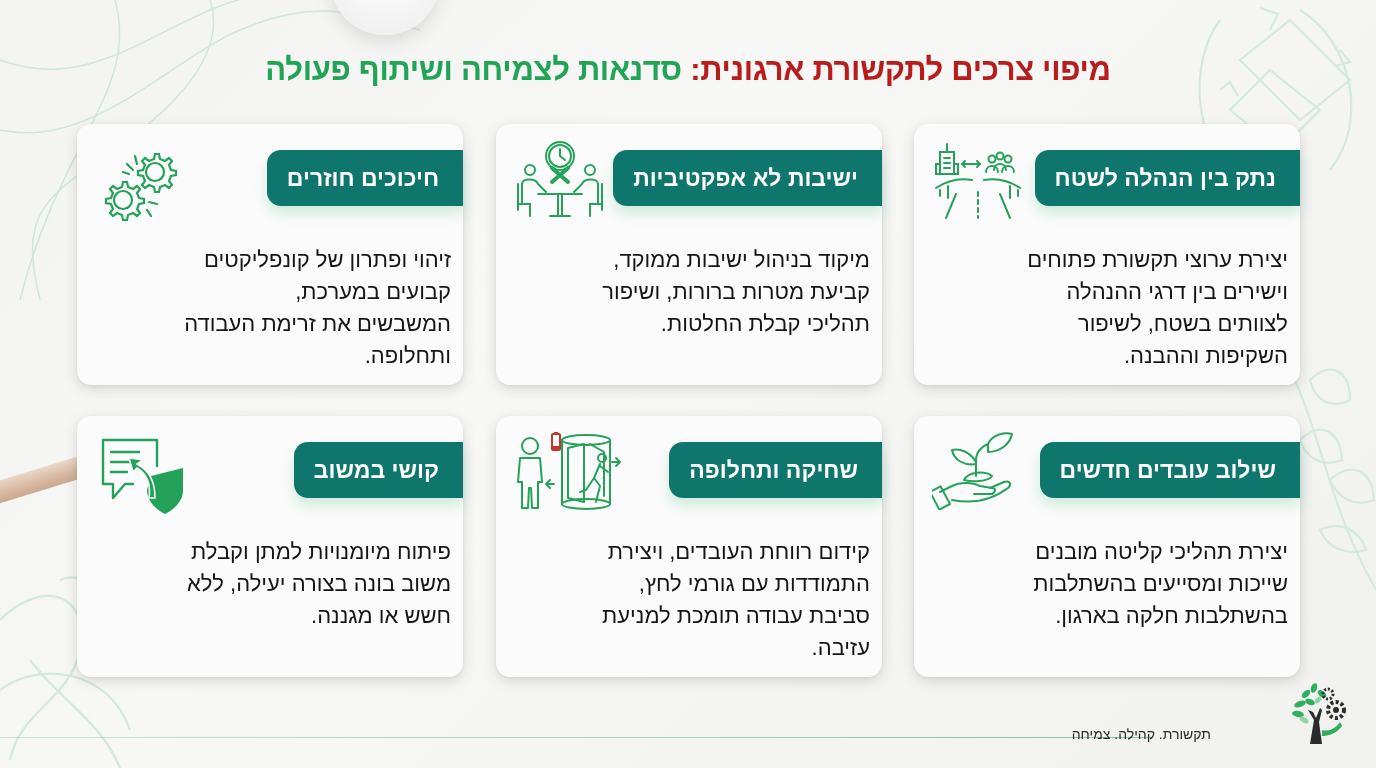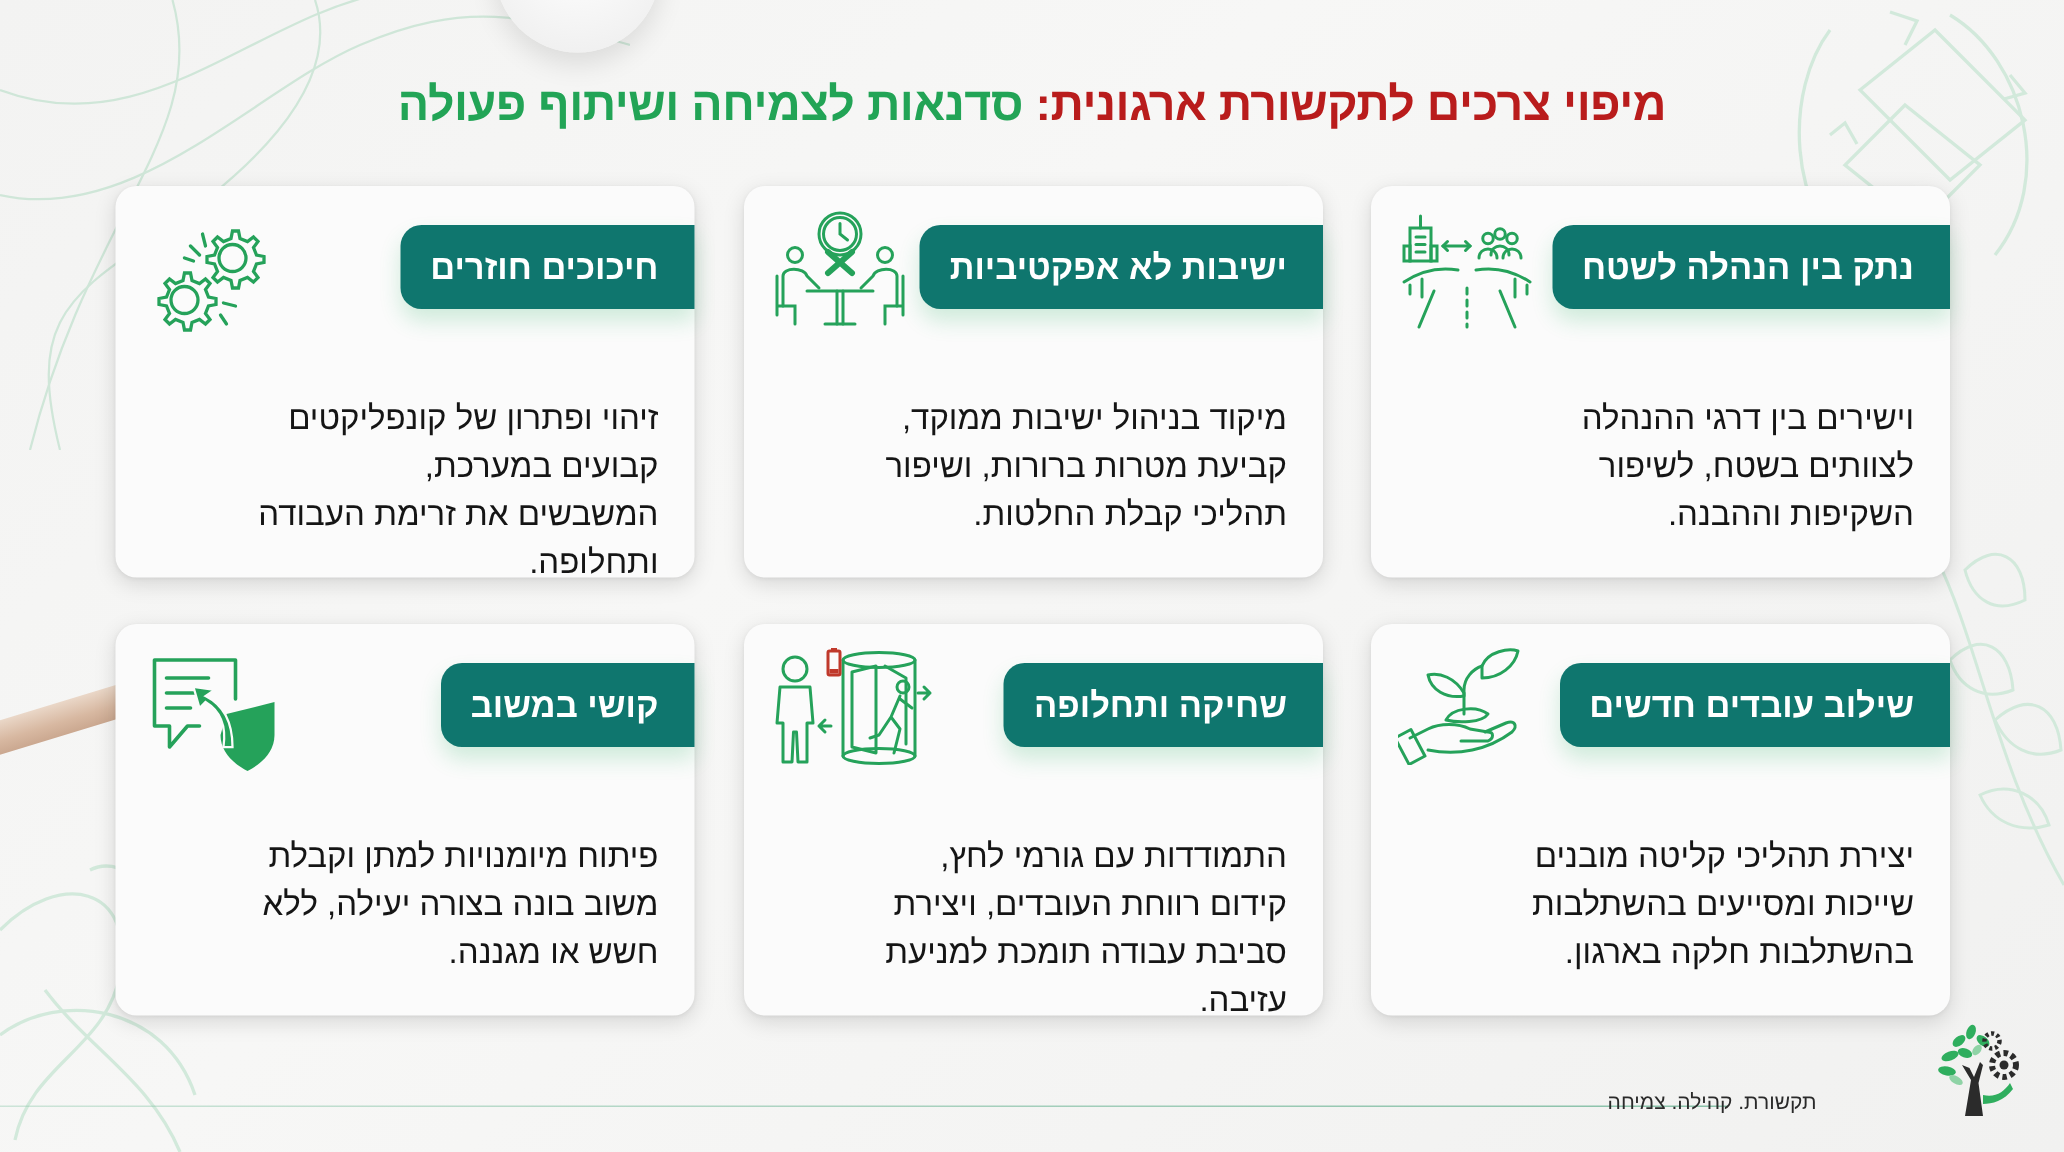--- a/index.html
+++ b/index.html
@@ -37,23 +37,23 @@
   .card .pill {
     position: absolute; right: 0; top: 26px; height: 56px;
     background: #0f766e; color: #fff; border-radius: 14px 0 0 14px;
     font-family: "Liberation Sans", sans-serif; font-weight: 700; font-size: 23px;
     direction: rtl; display: flex; align-items: center; padding: 0 24px 0 20px;
     box-shadow: 0 8px 14px rgba(37,176,94,0.20);
     white-space: nowrap;
   }
   .card .icon { position: absolute; left: 18px; top: 18px; width: 90px; height: 80px; }
   .card .body {
-    position: absolute; right: 24px; top: 120px; left: 24px;
+    position: absolute; right: 12px; top: 120px; left: 24px;
     direction: rtl; text-align: right; font-family: "Liberation Sans", sans-serif;
-    font-size: 22px; line-height: 32px; color: #151515; margin-top: 19px;
+    font-size: 22px; line-height: 32px; color: #151515;
   }
   .card .body span { display: block; white-space: nowrap; }
 
   .footer-line {
     position: absolute; left: 0; top: 737px; width: 1152px; height: 1px;
     background: linear-gradient(90deg, rgba(140,200,170,0.4), rgba(110,180,150,0.8));
   }
   .footer-text {
     position: absolute; right: 165px; top: 726px; direction: rtl;
     font-family: "Liberation Sans", sans-serif; font-size: 14px; color: #2a2a2a;
@@ -133,20 +133,21 @@
         <path d="M50 40 C 62 38, 74 40, 86 48"></path>
       <path d="M6 50 L 6 56 M 14 46 L 14 58"></path>
         <path d="M76 46 L 76 58 M 84 50 L 84 56"></path>
       <line x1="22" y1="54" x2="12" y2="78"></line>
         <line x1="44" y1="52" x2="44" y2="78" stroke-dasharray="4 4"></line>
         <line x1="66" y1="54" x2="76" y2="78"></line>
     </g>
   </svg>
   <div class="pill">נתק בין הנהלה לשטח</div>
   <div class="body">
+    <span>יצירת ערוצי תקשורת פתוחים</span>
     <span>וישירים בין דרגי ההנהלה</span>
     <span>לצוותים בשטח, לשיפור</span>
     <span>השקיפות וההבנה.</span>
   </div>
 </div>
 
 <div class="card" style="left:496px;top:124px;height:261px;">
   <svg class="icon" viewBox="0 0 90 80" style="left:20px;top:16px;">
     <g fill="none" stroke="#25a25a" stroke-width="2" stroke-linecap="round">
       <circle cx="44" cy="16" r="14"></circle>
@@ -233,22 +234,22 @@
       <path d="M100 30 L108 30 M104 26 L108 30 L104 34"></path>
     </g>
     <g fill="none" stroke="#c0392b" stroke-width="2">
       <rect x="40" y="2" width="8" height="16" rx="1"></rect>
         <line x1="42" y1="1" x2="46" y2="1"></line>
     </g>
     <rect x="41" y="14" width="6" height="3" fill="#c0392b"></rect>
   </svg>
   <div class="pill">שחיקה ותחלופה</div>
   <div class="body">
+    <span>קידום רווחת העובדים, ויצירת</span>
     <span>התמודדות עם גורמי לחץ,</span>
-    <span>קידום רווחת העובדים, ויצירת</span>
     <span>סביבת עבודה תומכת למניעת</span>
     <span>עזיבה.</span>
   </div>
 </div>
 
 <div class="card" style="left:77px;top:416px;height:261px;">
   <svg class="icon" viewBox="0 0 90 80" style="left:22px;top:20px;">
     <g fill="none" stroke="#25a25a" stroke-width="2.4" stroke-linecap="round" stroke-linejoin="round">
       <path d="M4 4 L58 4 L58 30 M4 4 L4 48 L14 48 L14 62 L26 48 L34 48"></path>
       <line x1="12" y1="16" x2="40" y2="16"></line>

